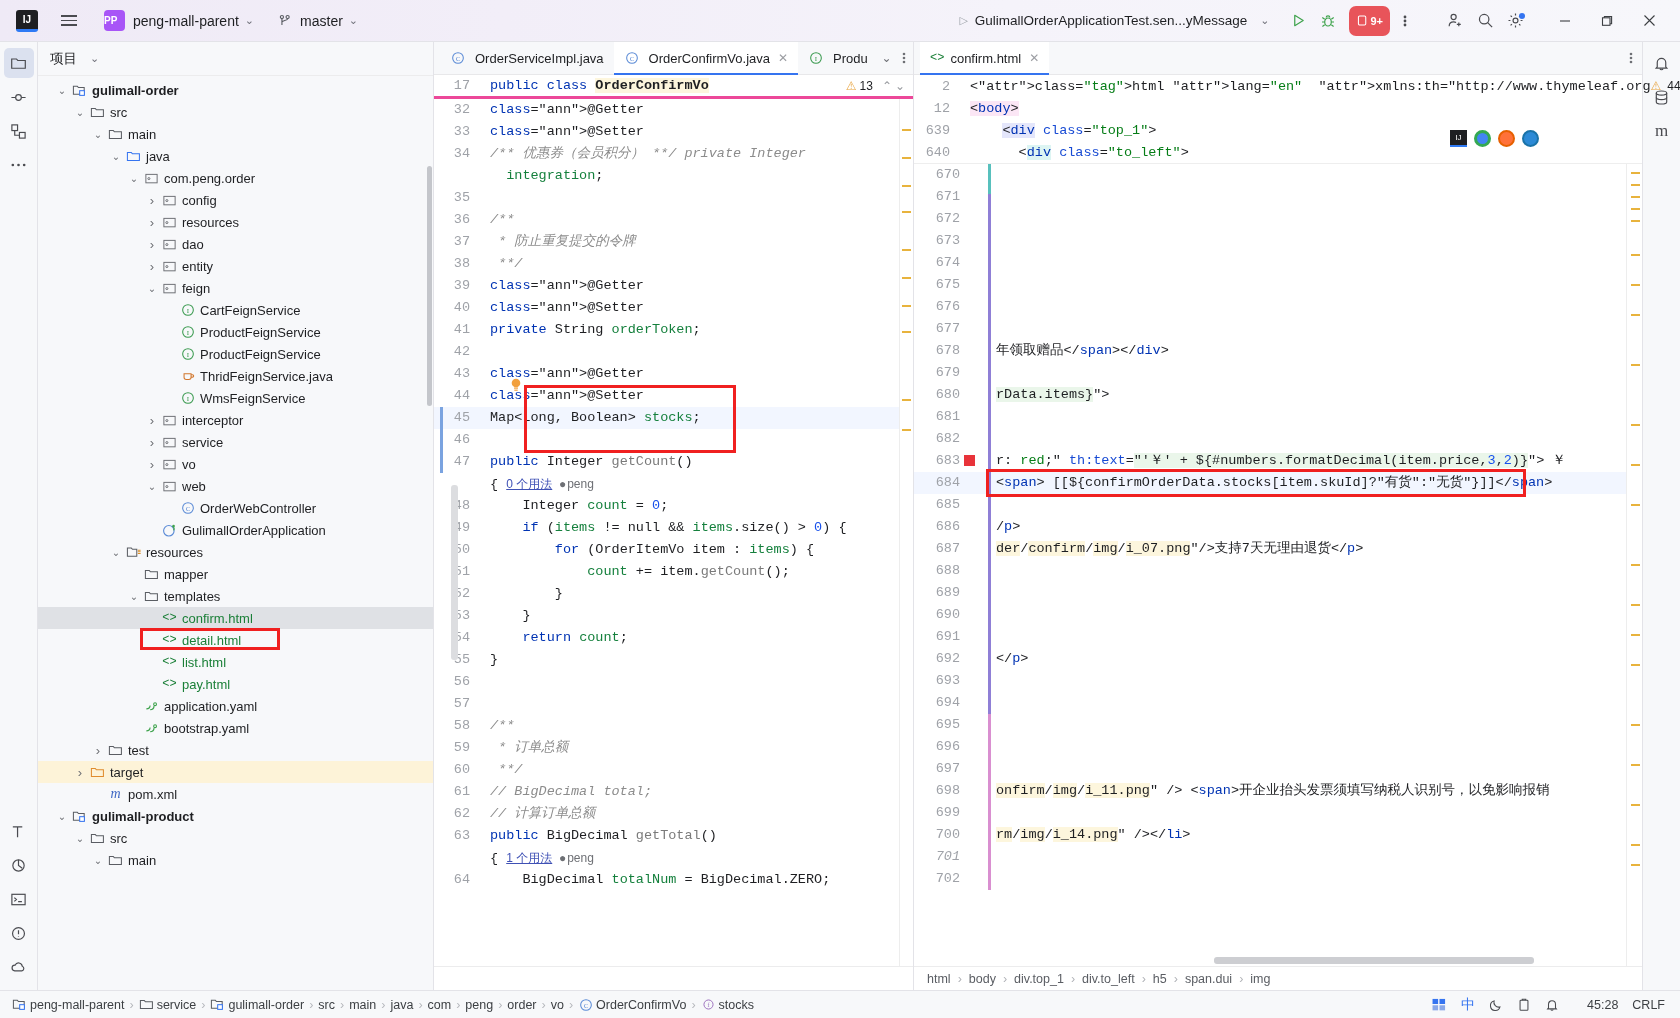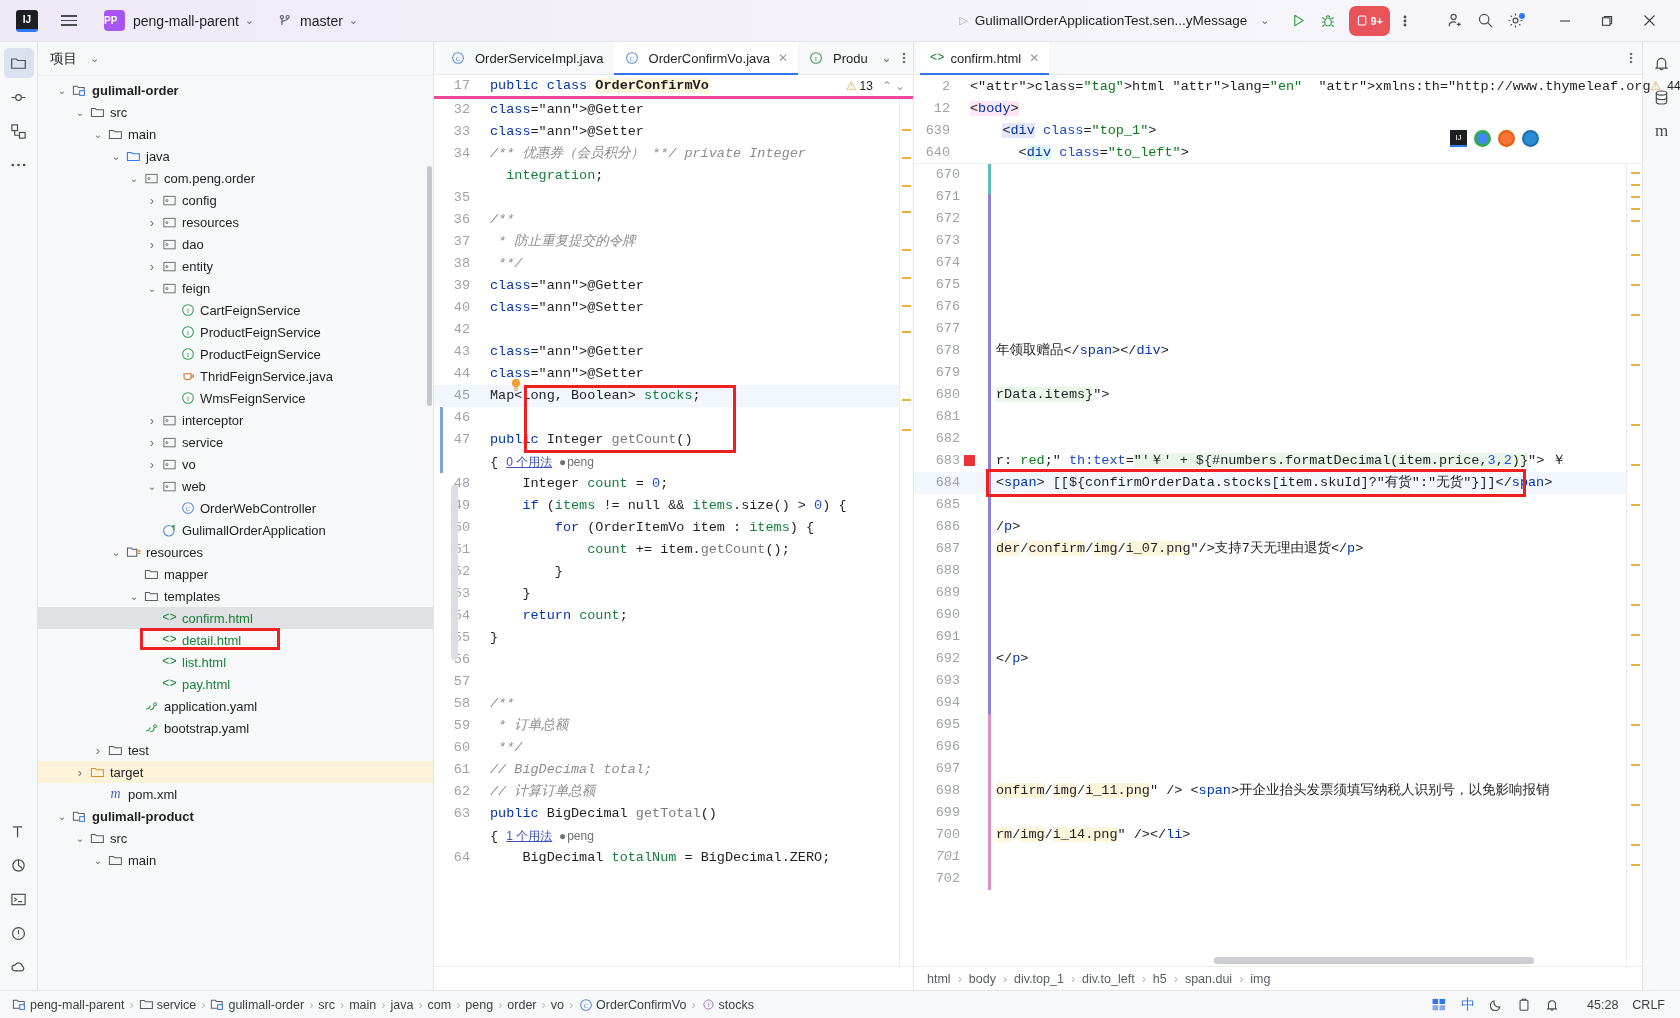--- a/index.html
+++ b/index.html
@@ -699,20 +699,21 @@
               <div class="cline"><div class="gutter-n">32</div><div class="ctext"><span <span="" class="kw">class</span>="ann"&gt;@Getter</div></div>
               <div class="cline"><div class="gutter-n">33</div><div class="ctext"><span <span="" class="kw">class</span>="ann"&gt;@Setter</div></div>
               <div class="cline"><div class="gutter-n">34</div><div class="ctext"><span class="cmt">/** 优惠券（会员积分） **/ private Integer</span></div></div>
               <div class="cline"><div class="gutter-n"></div><div class="ctext">  <span class="fld">integration</span>;</div></div>
               <div class="cline"><div class="gutter-n">35</div><div class="ctext"></div></div>
               <div class="cline"><div class="gutter-n">36</div><div class="ctext"><span class="cmt">/**</span></div></div>
               <div class="cline"><div class="gutter-n">37</div><div class="ctext"><span class="cmt"> * 防止重复提交的令牌</span></div></div>
               <div class="cline"><div class="gutter-n">38</div><div class="ctext"><span class="cmt"> **/</span></div></div>
               <div class="cline"><div class="gutter-n">39</div><div class="ctext"><span <span="" class="kw">class</span>="ann"&gt;@Getter</div></div>
               <div class="cline"><div class="gutter-n">40</div><div class="ctext"><span <span="" class="kw">class</span>="ann"&gt;@Setter</div></div>
+              <div class="cline"><div class="gutter-n">41</div><div class="ctext"><span class="kw">private</span> String <span class="fld">orderToken</span>;</div></div>
               <div class="cline"><div class="gutter-n">42</div><div class="ctext"></div></div>
               <div class="cline"><div class="gutter-n">43</div><div class="ctext"><span <span="" class="kw">class</span>="ann"&gt;@Getter</div></div>
               <div class="cline"><div class="gutter-n">44</div><div class="ctext"><span <span="" class="kw">class</span>="ann"&gt;@Setter</div></div>
               <div class="cline hl"><div class="gutter-n">45</div><div class="ctext">Map&lt;Long, Boolean&gt; <span class="fld">stocks</span>;</div></div>
               <div class="cline"><div class="gutter-n">46</div><div class="ctext"></div></div>
               <div class="cline"><div class="gutter-n">47</div><div class="ctext"><span class="kw">public</span> Integer <span class="mth">getCount</span>()</div></div>
               <div class="cline"><div class="gutter-n"></div><div class="ctext"><span style="font-family:'Liberation Mono',monospace">{</span> <span class="usage"><u>0 个用法</u> &nbsp;● peng</span></div></div>
               <div class="cline"><div class="gutter-n">48</div><div class="ctext">    Integer <span class="fld">count</span> = <span class="num">0</span>;</div></div>
               <div class="cline"><div class="gutter-n">49</div><div class="ctext">    <span class="kw">if</span> (<span class="fld">items</span> != null &amp;&amp; <span class="fld">items</span>.size() &gt; <span class="num">0</span>) {</div></div>
               <div class="cline"><div class="gutter-n">50</div><div class="ctext">        <span class="kw">for</span> (OrderItemVo item : <span class="fld">items</span>) {</div></div>

